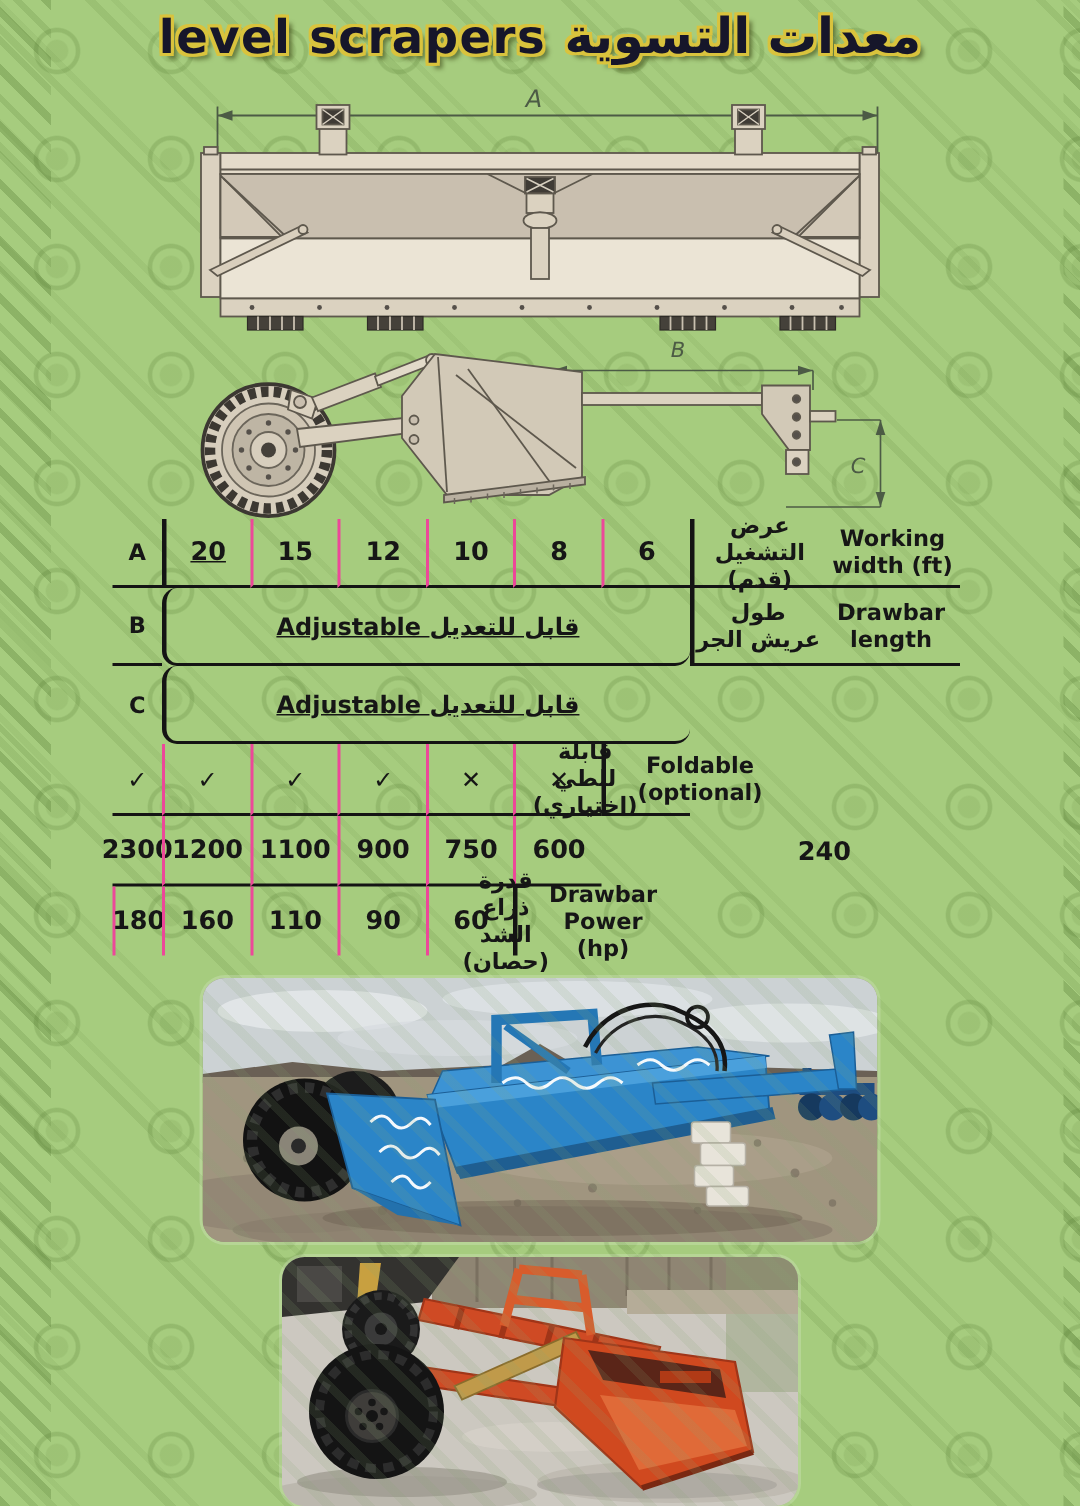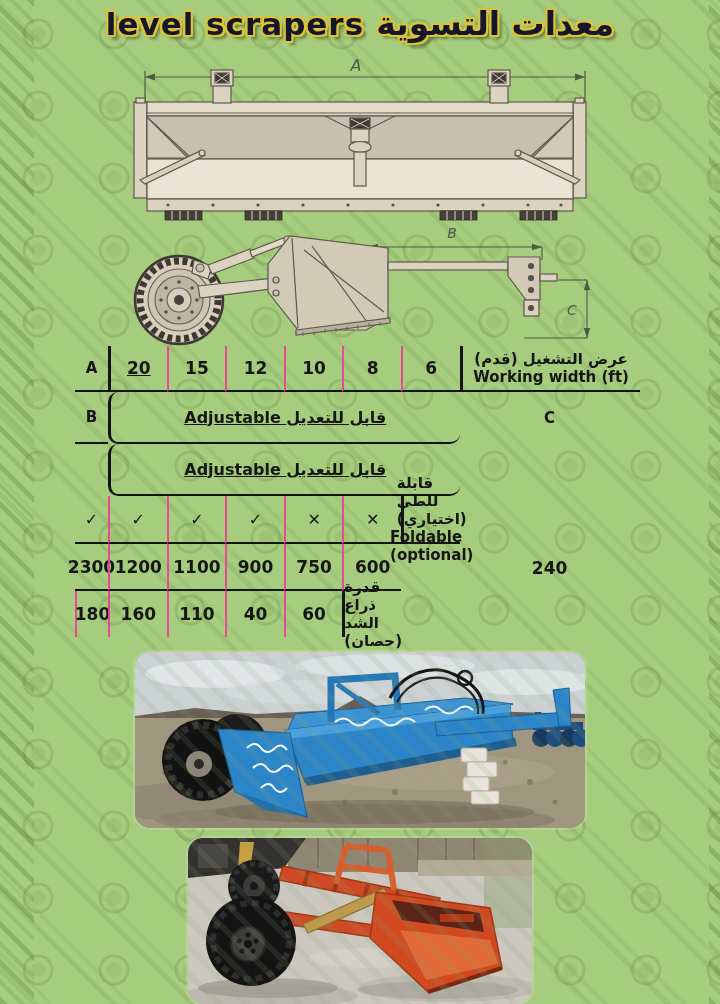--- a/index.html
+++ b/index.html
@@ -35,21 +35,21 @@
   
   .spec-table{position:absolute;left:75px;top:346px;width:565px;
     display:grid;grid-template-columns:33px repeat(6,58.6px) 180px;
     grid-template-rows:46px 52px 52px 48px 47px 46px;
     color:#161616;font-weight:bold;}
   .cell{display:flex;align-items:center;justify-content:center;}
   .lbl{font-size:15px;font-weight:600;}
   .val{font-size:17px;}
   .chk{font-size:16px;font-weight:600;}
   .merged{grid-column:2/8;font-size:16px;border-radius:10px;}
-  .hdr{flex-direction:column;line-height:1.2;border-left:3.5px solid #141414;}
+  .hdr{line-height:1.2;text-align:center;border-left:3.5px solid #141414;}
   .hdr .ar{font-size:15px;} .hdr .en{font-size:15px;}
   .bb{border-bottom:2.2px solid #141414;}
   .sep{border-left:2px solid #ec4899;}
   .thickl{border-left:3.5px solid #141414;text-decoration:underline;}
 
   
   .photo{position:absolute;border-radius:15px;overflow:hidden;
          box-shadow:0 0 0 2px rgba(255,255,255,0.18);}
   .photo1{left:135px;top:652px;width:450px;height:176px;}
   .photo2{left:188px;top:838px;width:344px;height:166px;}
@@ -255,20 +255,24 @@
     <div class="cell val bb sep">10</div>
     <div class="cell val bb sep">8</div>
     <div class="cell val bb sep">6</div>
     <div class="cell hdr bb">
       <span class="ar">عرض التشغيل (قدم)</span>
       <span class="en">Working width (ft)</span>
     </div>
 
     <div class="cell lbl bb">B</div>
     <div class="cell merged bb thickl">Adjustable قابل للتعديل</div>
+    <div class="cell hdr bb">
+      <span class="ar">طول عريش الجر</span>
+      <span class="en">Drawbar length</span>
+    </div>
 
     <div class="cell lbl">C</div>
     <div class="cell merged bb thickl">Adjustable قابل للتعديل</div>
 
     <div class="cell lbl"></div>
     <div class="cell chk bb">✓</div>
     <div class="cell chk bb sep">✓</div>
     <div class="cell chk bb sep">✓</div>
     <div class="cell chk bb sep">✓</div>
     <div class="cell chk bb sep">✕</div>
@@ -284,24 +288,25 @@
     <div class="cell val bb sep">1100</div>
     <div class="cell val bb sep">900</div>
     <div class="cell val bb sep">750</div>
     <div class="cell val bb sep">600</div>
 
     <div class="cell lbl"></div>
     <div class="cell val">240</div>
     <div class="cell val sep">180</div>
     <div class="cell val sep">160</div>
     <div class="cell val sep">110</div>
-    <div class="cell val sep">40</div>
+    <div class="cell val sep">90</div>
     <div class="cell val sep">60</div>
     <div class="cell hdr">
       <span class="ar">قدرة ذراع الشد (حصان)</span>
+      <span class="en">Drawbar Power (hp)</span>
     </div>
   </div>
 
   <div class="photo photo1">
     <svg width="450" height="176" viewBox="0 0 450 176">
       <rect x="0" y="0" width="450" height="176" fill="#9b9080"></rect>
       <rect x="0" y="0" width="450" height="68" fill="#ccd2d4"></rect>
       <ellipse cx="80" cy="22" rx="70" ry="14" fill="#e6eaeb" opacity="0.8"></ellipse>
       <ellipse cx="250" cy="14" rx="90" ry="12" fill="#dfe4e6" opacity="0.8"></ellipse>
       <ellipse cx="390" cy="30" rx="70" ry="13" fill="#e6eaeb" opacity="0.7"></ellipse>

